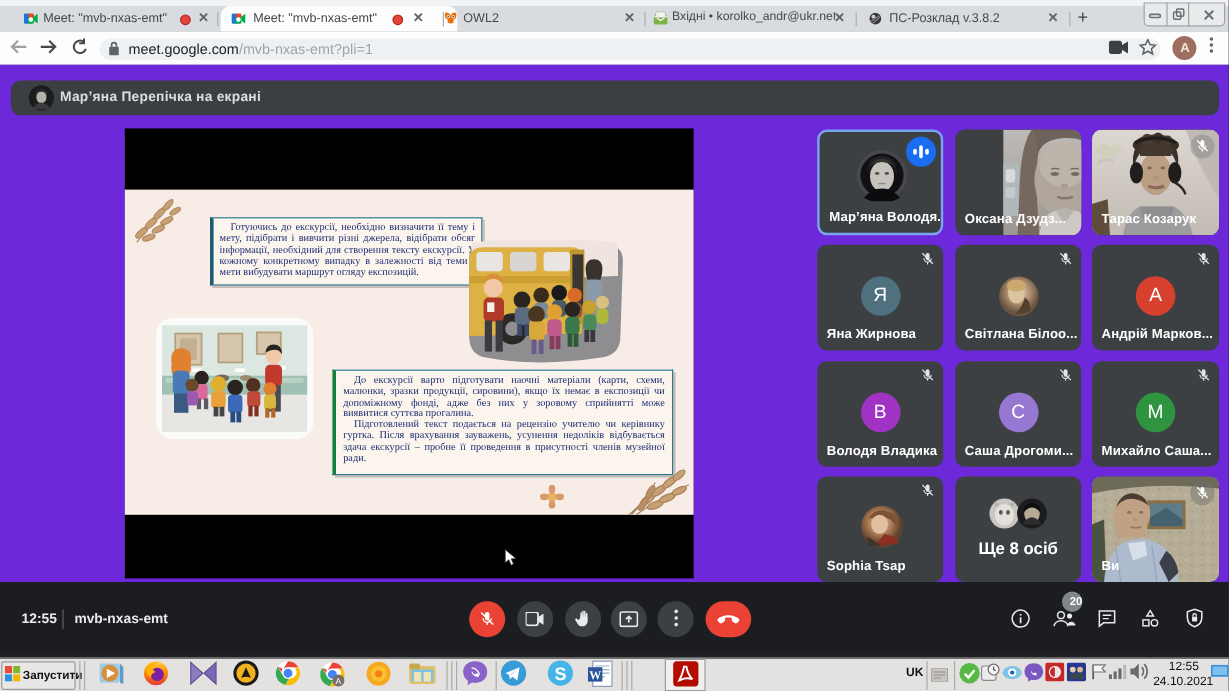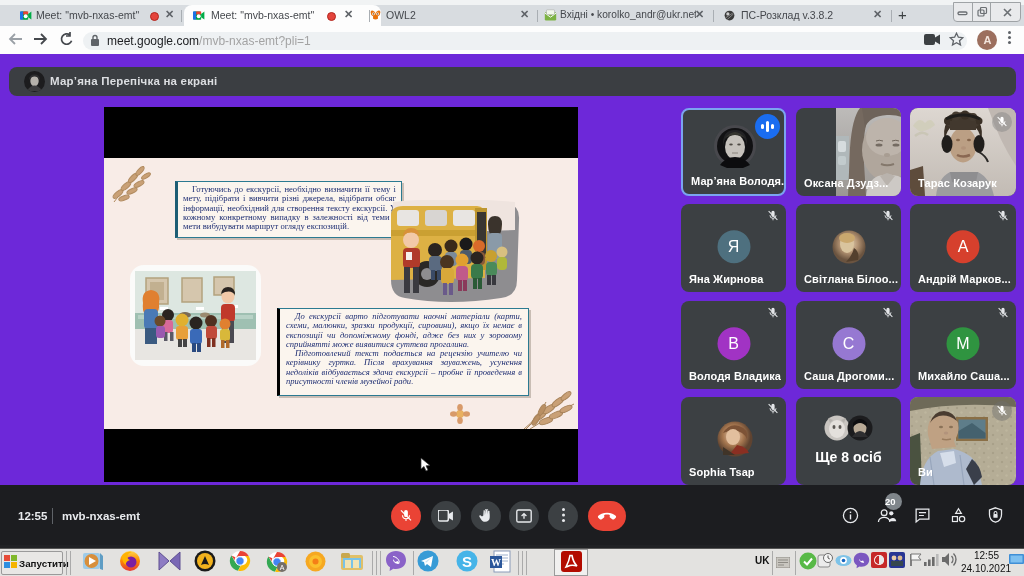--- a/index.html
+++ b/index.html
@@ -28,21 +28,21 @@
   #banner { position:absolute; left:9px; top:13px; width:1007px; height:29px; background:#3b3e42; border-radius:8px; }
   #banner .av { position:absolute; left:15px; top:4px; width:21px; height:21px; border-radius:50%; background:#1c1c1e; overflow:hidden; }
   #banner .txt { position:absolute; left:41px; top:8px; font-size:11.5px; font-weight:bold; color:#dcdee1; letter-spacing:.2px; }
 
   #stage { position:absolute; left:104px; top:53px; width:474px; height:375px; background:#000; }
   #slide { position:absolute; left:0px; top:51px; width:474px; height:271px; background:#f8ece7; overflow:hidden; }
 
   .slidebox { position:absolute; background:#fbf5ee; border:1.5px solid #2b7a91; color:#1d2d72; font-family:"Liberation Serif", serif; font-size:8.6px; line-height:9.3px; text-align:justify; overflow:hidden; }
   .slidebox p { text-indent:9px; }
   #box1 { left:26px; top:23px; width:227px; height:57px; border-left:3px solid #1d5d74; padding:3px 5px 2px 5px; box-shadow:2px 2px 0 #c9bdb4;margin-left:45px; }
-  #box2 { left:173px; top:150px; width:252px; height:88px; border-left:3px solid #000000; padding:3px 6px 2px 6px; box-shadow:2px 2px 0 #c9bdb4;font-style:italic; }
+  #box2 { left:173px; top:150px; width:284px; height:88px; border-left:3px solid #15803d; padding:3px 6px 2px 6px; box-shadow:2px 2px 0 #c9bdb4; }
 
   
   .tile { position:absolute; width:105px; height:88px; background:#3c4043; border-radius:8px; overflow:hidden; }
   .tname { position:absolute; left:8px; bottom:7px; font-size:11px; font-weight:bold; color:#fff; white-space:nowrap; letter-spacing:.1px; }
   .letter { position:absolute; left:50%; top:50%; transform:translate(-50%,-54%); width:33px; height:33px; border-radius:50%; color:#fff; font-size:16px; text-align:center; line-height:33px; }
   .micoff { position:absolute; top:5px; right:6px; width:14px; height:14px; }
 
   
   #botbar { position:absolute; left:0; top:431px; width:1024px; height:60px; background:#1c1d20; }
   .btn { position:absolute; top:16px; width:30px; height:30px; border-radius:50%; background:#3c4043; }
@@ -610,21 +610,21 @@
         <rect x="11" y="10.5" width="2" height="7" fill="#e8eaed"></rect>
         <rect x="11" y="6.5" width="2" height="2" fill="#e8eaed"></rect>
       </svg>
     <svg style="position:absolute;left:877px;top:23px;" width="20" height="15" viewBox="0 0 28 20">
         <circle cx="10" cy="6" r="4" fill="none" stroke="#e8eaed" stroke-width="1.8"></circle>
         <path d="M2 19c0-4 4-6.5 8-6.5s8 2.5 8 6.5" fill="none" stroke="#e8eaed" stroke-width="1.8"></path>
         <circle cx="20" cy="7" r="3" fill="#e8eaed"></circle>
         <path d="M17 18c.5-3 3-4.6 5.5-4.4 2 .2 4 1.6 4.5 4.4z" fill="#e8eaed"></path>
       </svg>
     <div style="position:absolute;left:885px;top:8px;width:17px;height:17px;border-radius:50%;background:#80868b;"></div>
-    <div style="position:absolute;left:885px;top:11px;width:17px;text-align:left;font-size:9.5px;font-weight:bold;color:#fff;">20</div>
+    <div style="position:absolute;left:885px;top:11px;width:17px;text-align:right;font-size:9.5px;font-weight:bold;color:#fff;">20</div>
     <svg style="position:absolute;left:914px;top:22px;" width="17" height="17" viewBox="0 0 24 24">
         <path d="M3 3h18v14H8l-5 4z" fill="none" stroke="#e8eaed" stroke-width="1.8"></path>
         <path d="M7 8h10M7 12h7" stroke="#e8eaed" stroke-width="1.6"></path>
       </svg>
     <svg style="position:absolute;left:950px;top:22px;" width="17" height="17" viewBox="0 0 24 24">
         <path d="M12 2.5l4 6.5h-8z" fill="none" stroke="#e8eaed" stroke-width="1.7"></path>
         <rect x="3.5" y="13.5" width="7" height="7" fill="none" stroke="#e8eaed" stroke-width="1.7"></rect>
         <circle cx="17" cy="17" r="3.8" fill="none" stroke="#e8eaed" stroke-width="1.7"></circle>
       </svg>
     <svg style="position:absolute;left:987px;top:21px;" width="17" height="18" viewBox="0 0 24 24">

